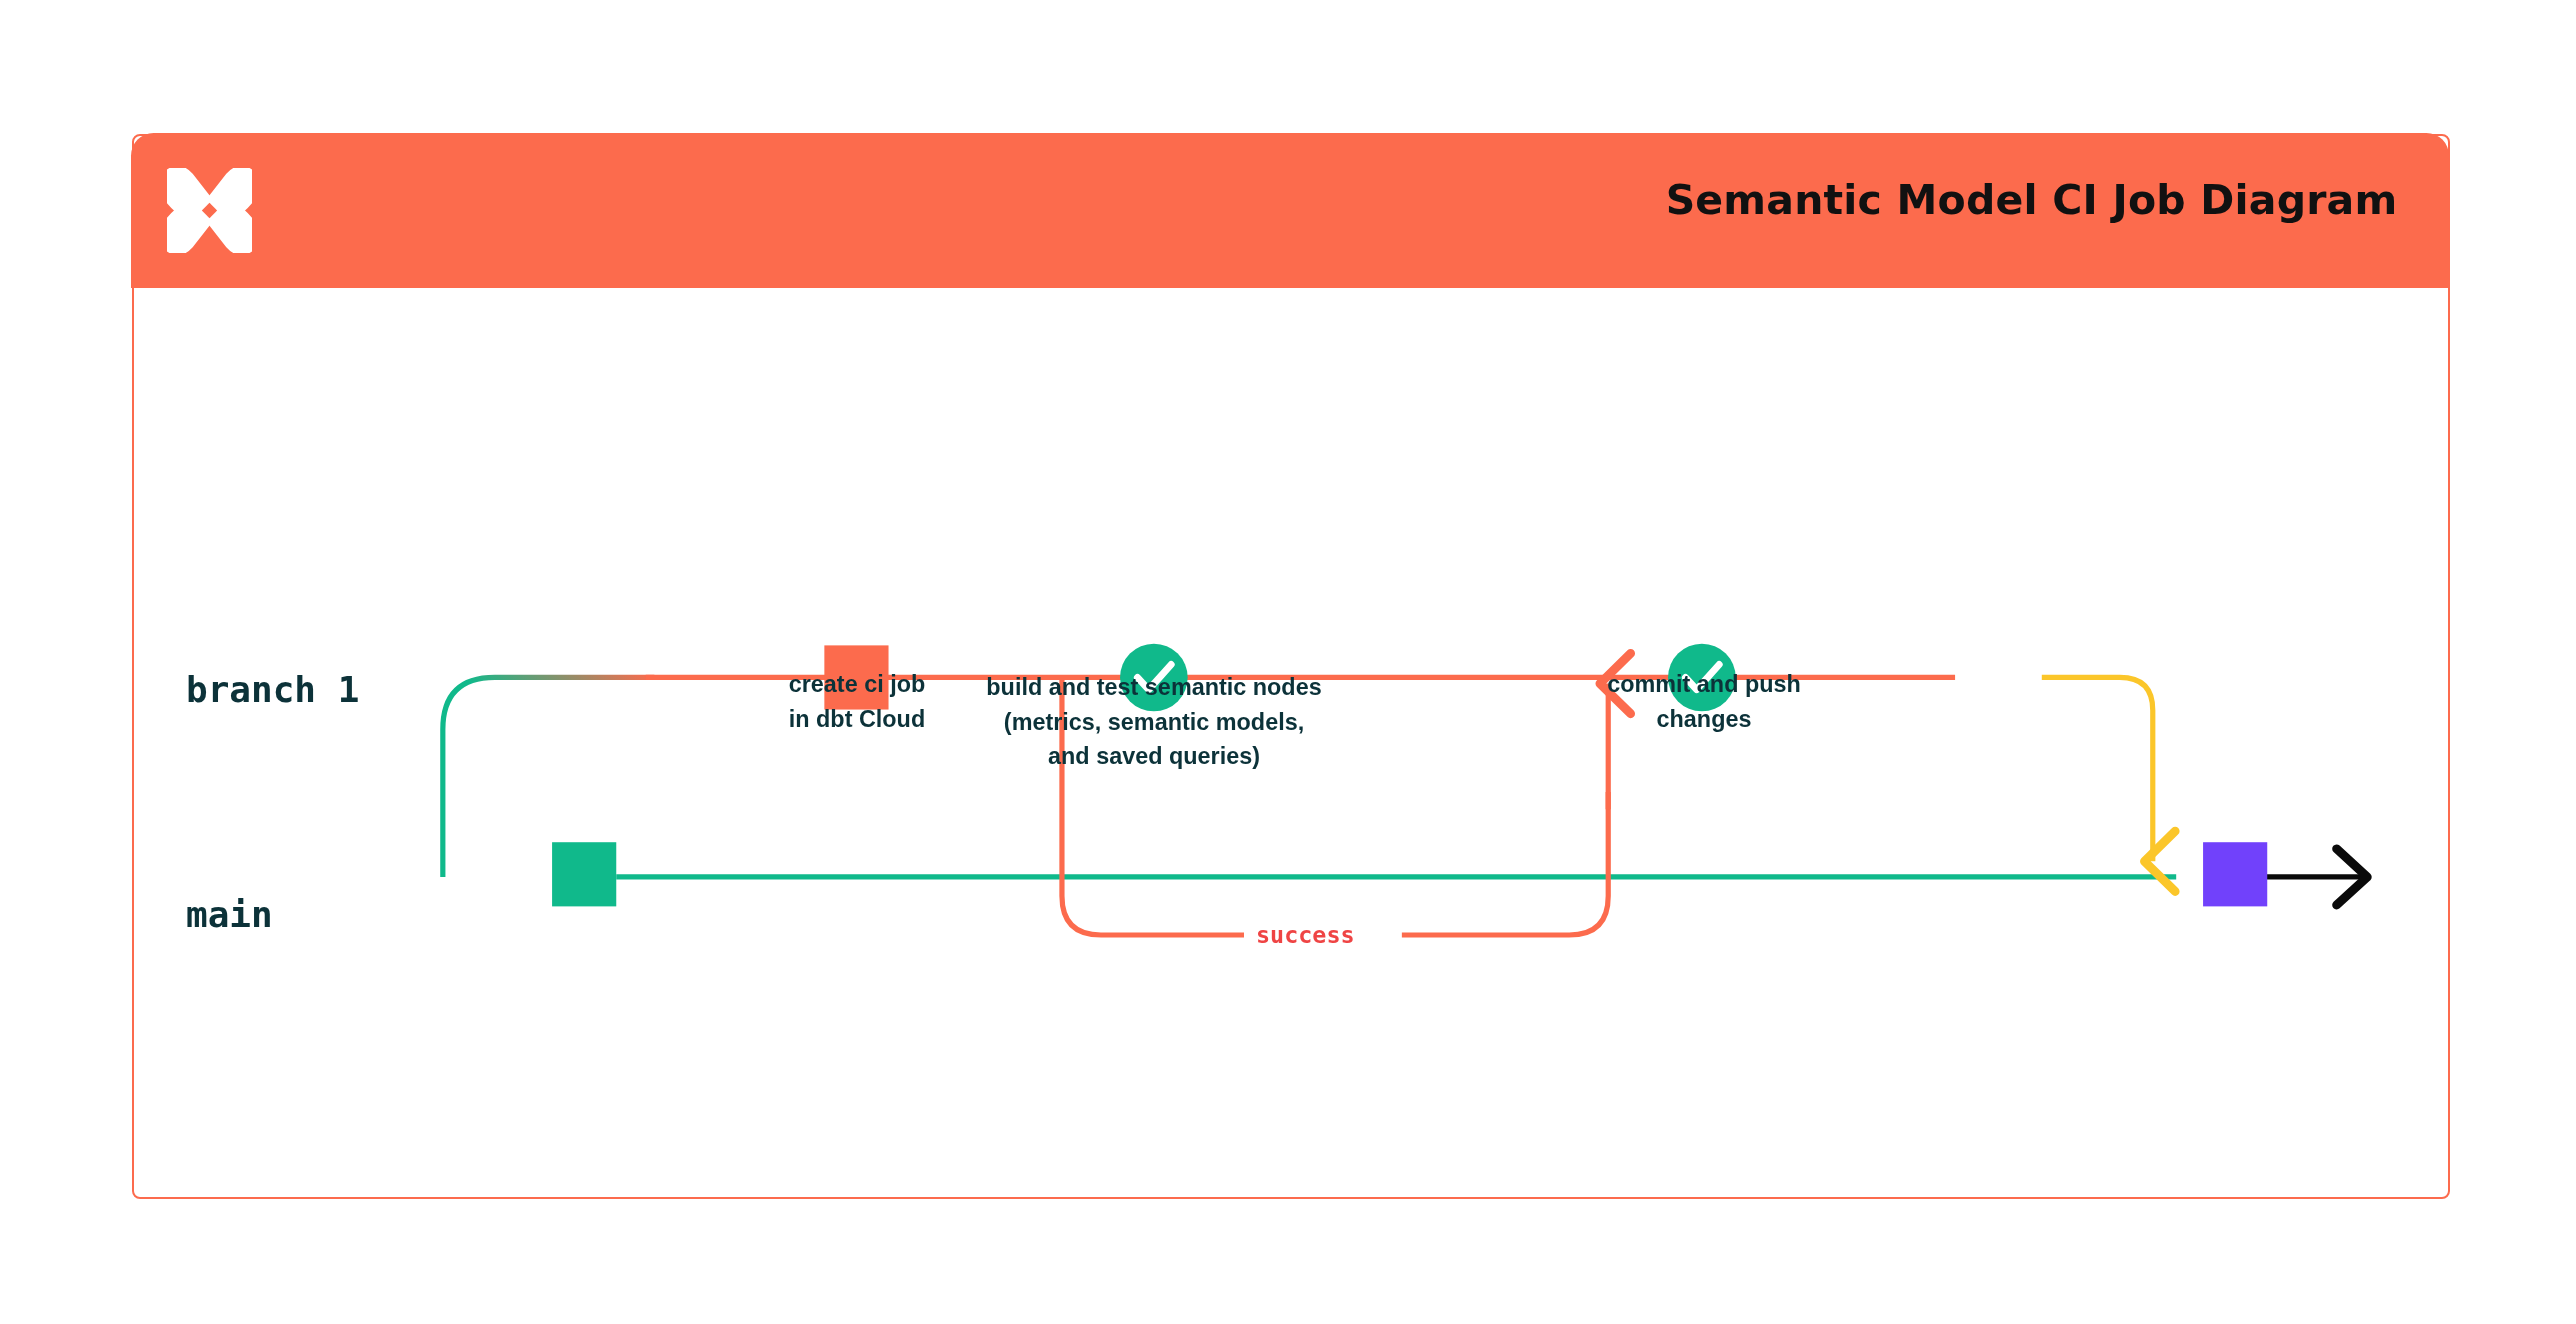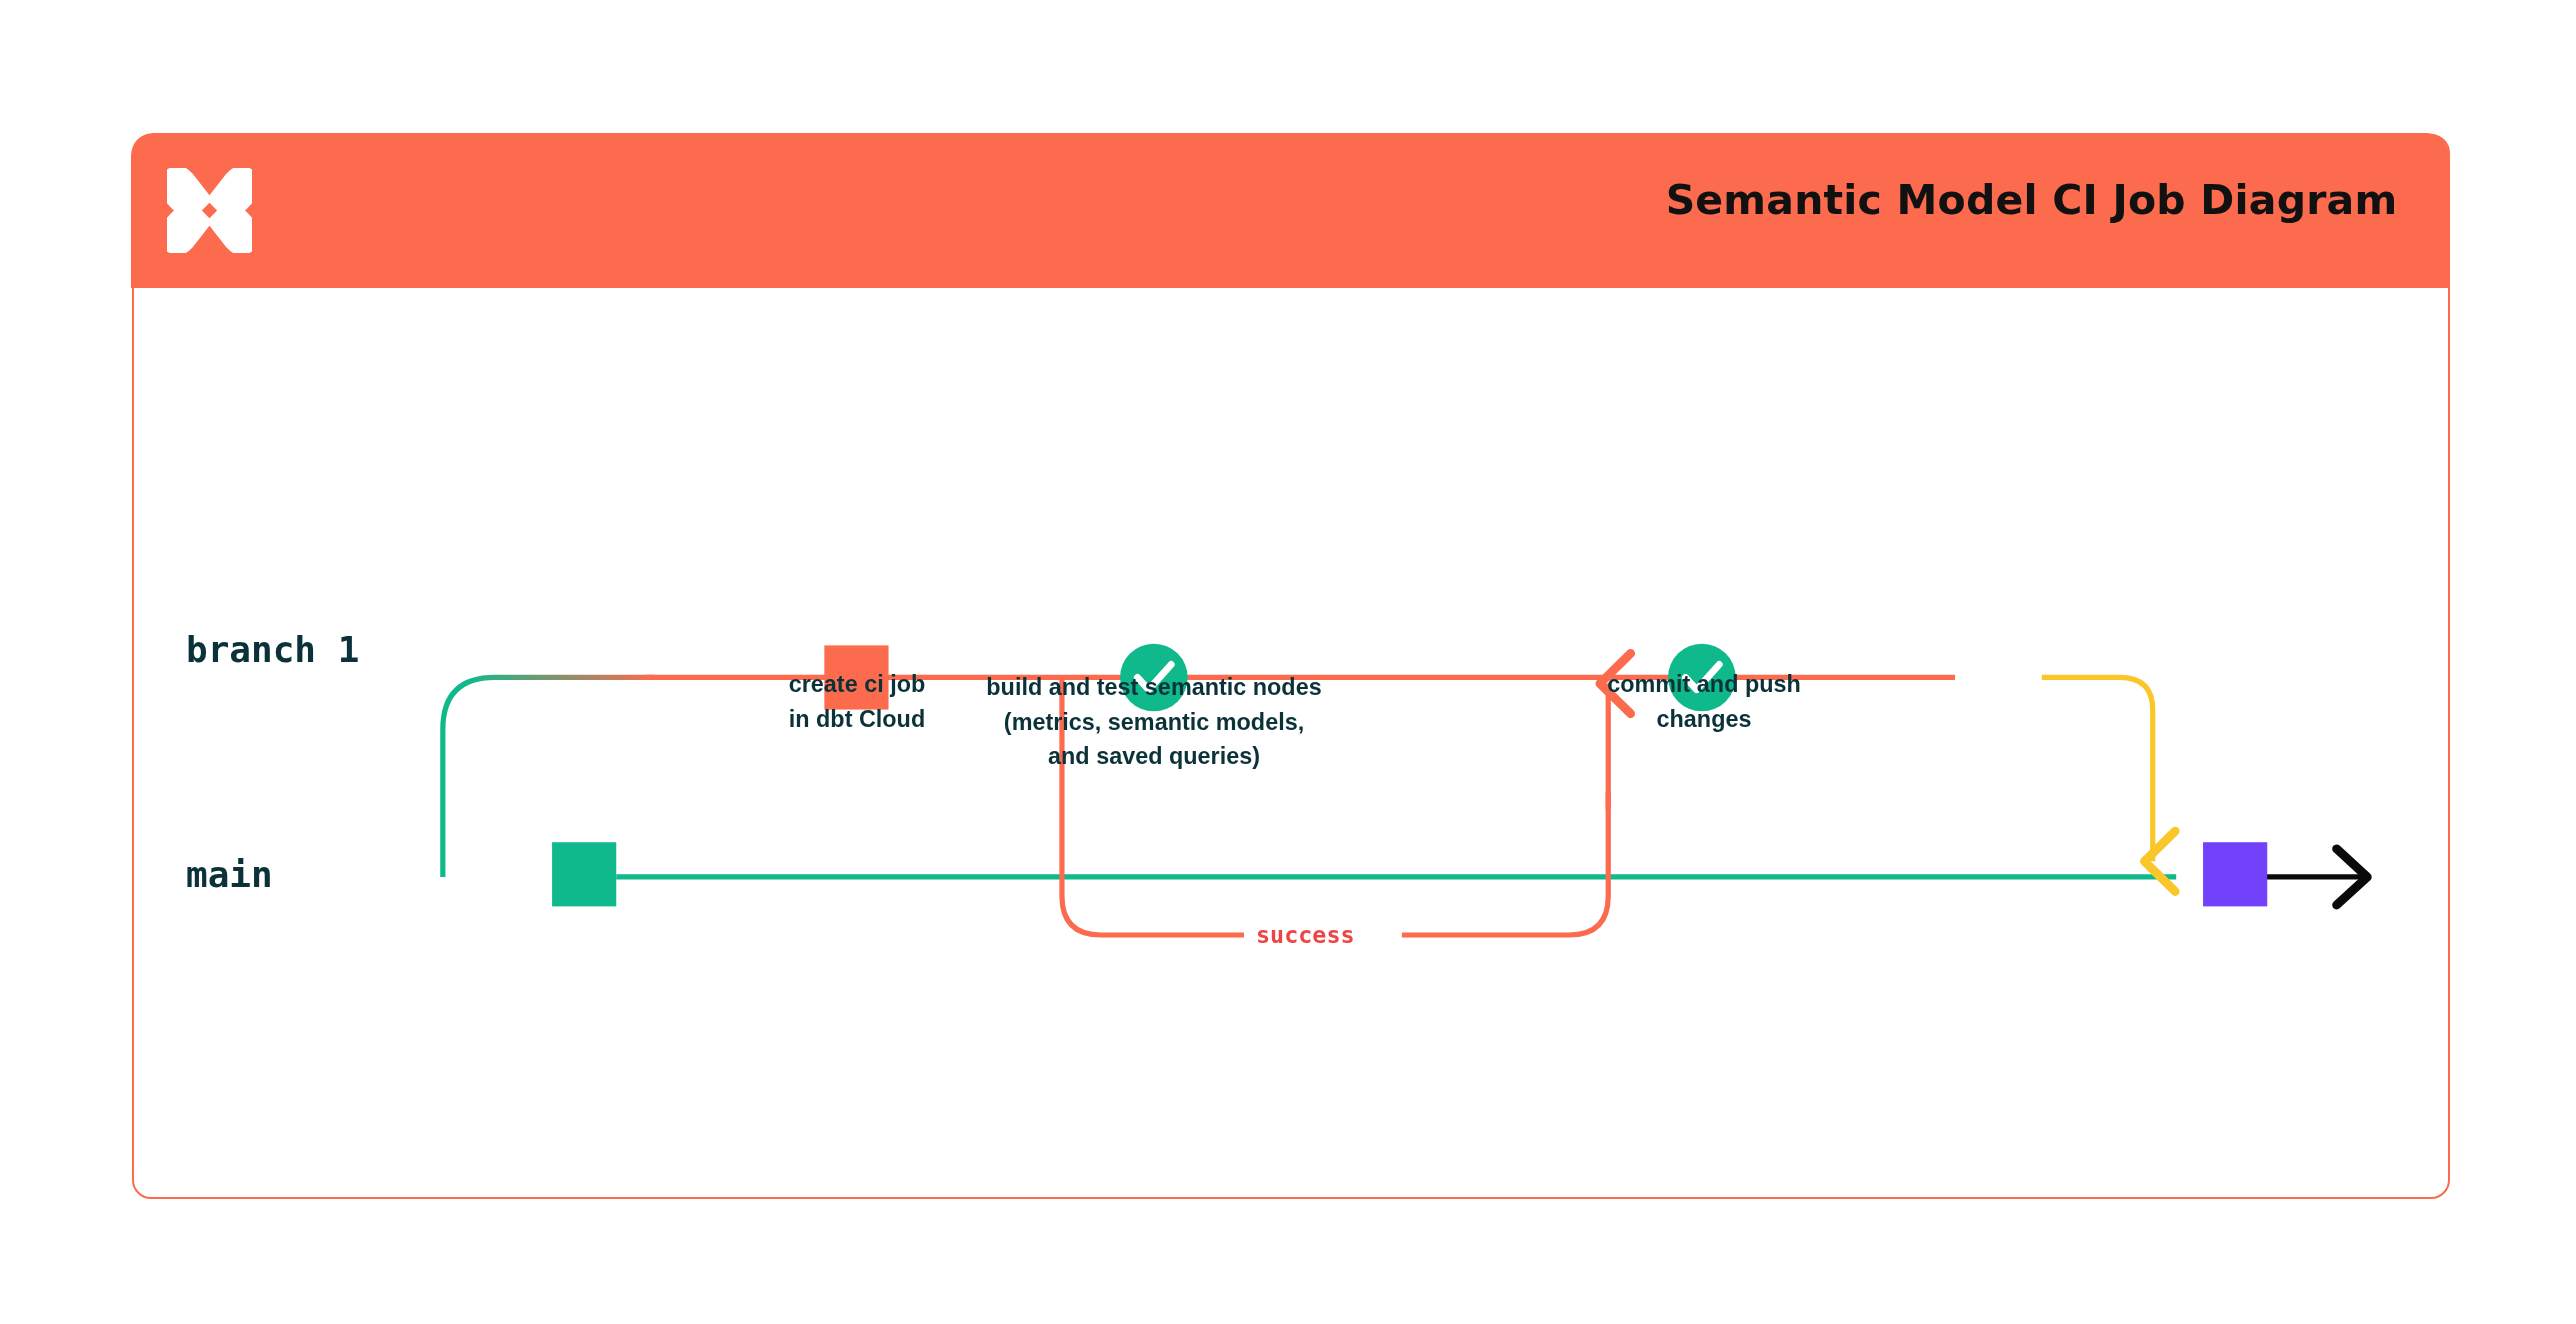--- a/index.html
+++ b/index.html
@@ -14,21 +14,21 @@
     overflow: hidden;
   }
 
   #card {
     position: absolute;
     left: 132px;
     top: 134px;
     width: 2318px;
     height: 1065px;
     border: 2.6px solid #FC6B4D;
-    border-radius: 19px;
+    border-radius: 8px;
     box-sizing: border-box;
     background: #ffffff;
   }
 
   #header {
     position: absolute;
     left: -2.6px;
     top: -2.6px;
     width: 2318px;
     height: 155px;
@@ -65,20 +65,21 @@
     height: 907px;
   }
 
   .lane-label {
     position: absolute;
     font-family: "DejaVu Sans Mono", monospace;
     font-size: 36px;
     font-weight: bold;
     color: #0C3239;
     white-space: nowrap;
+    margin-top: 40px;
   }
 
   .node-label {
     position: absolute;
     font-family: Liberation Sans, sans-serif;
     font-size: 23.4px;
     font-weight: bold;
     color: #0C3239;
     text-align: center;
     line-height: 1.48;

